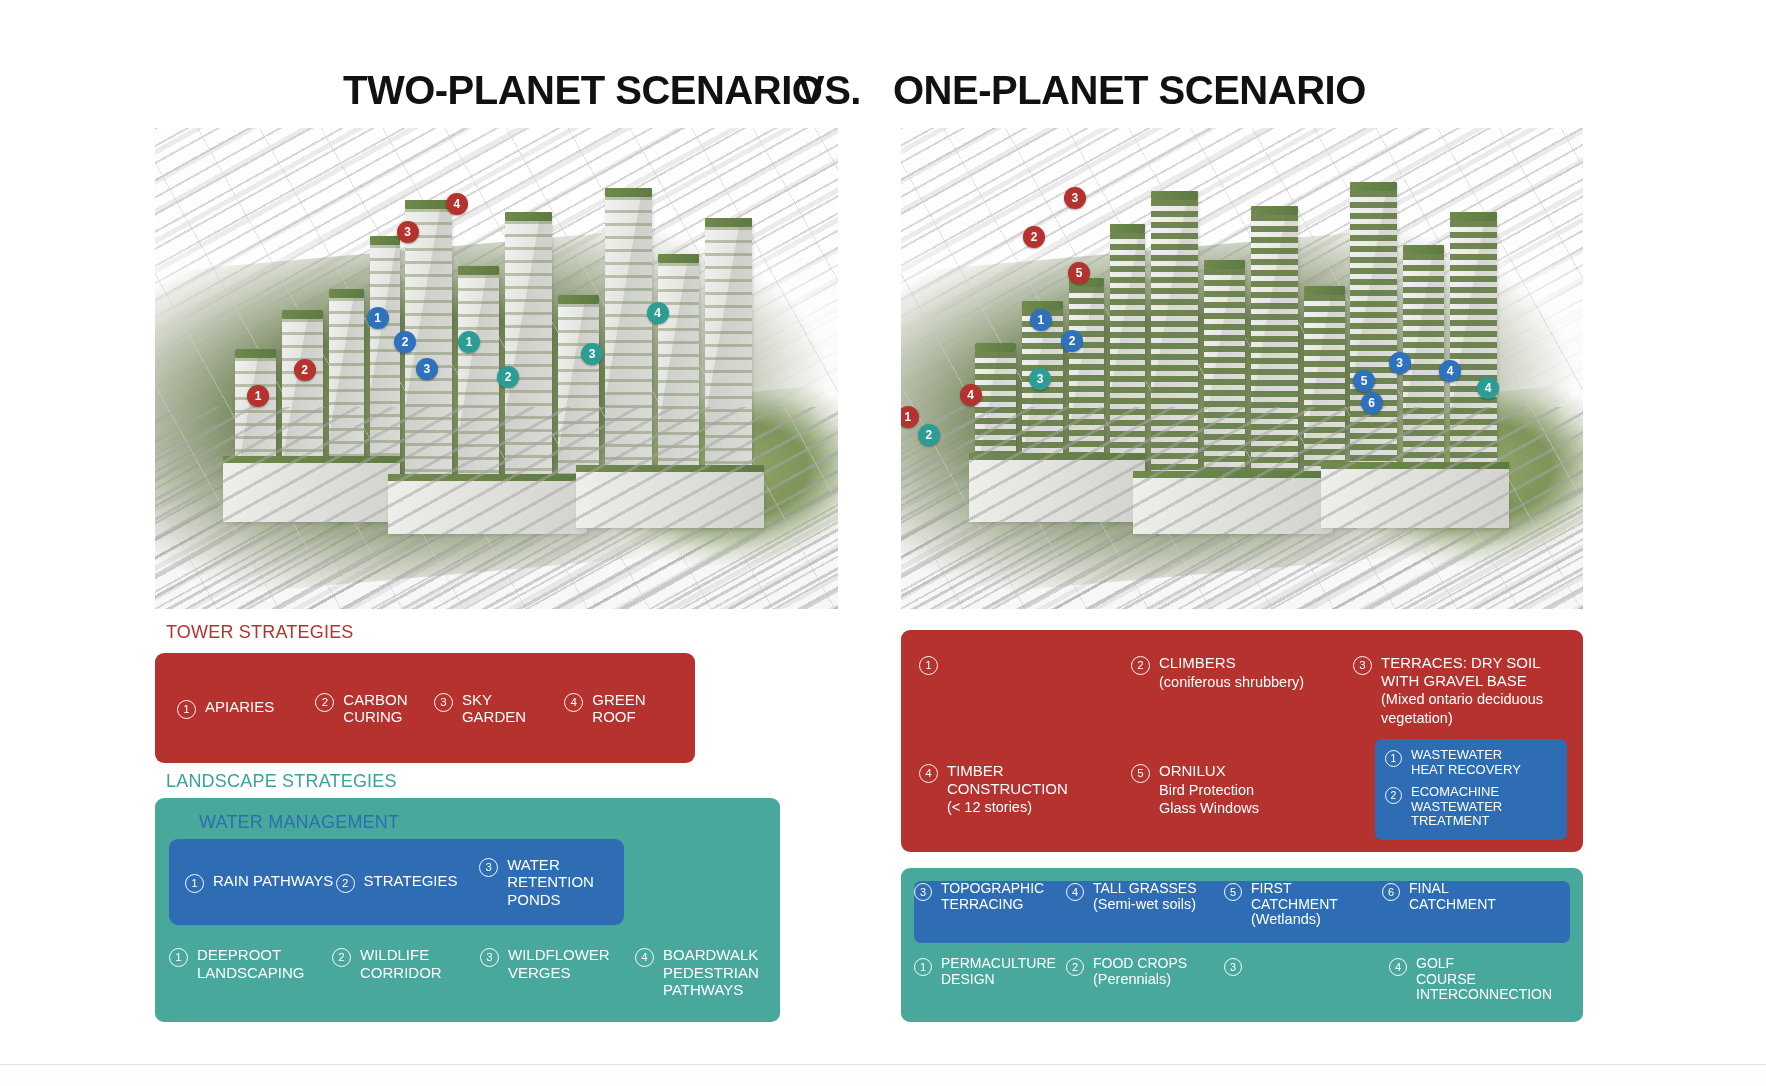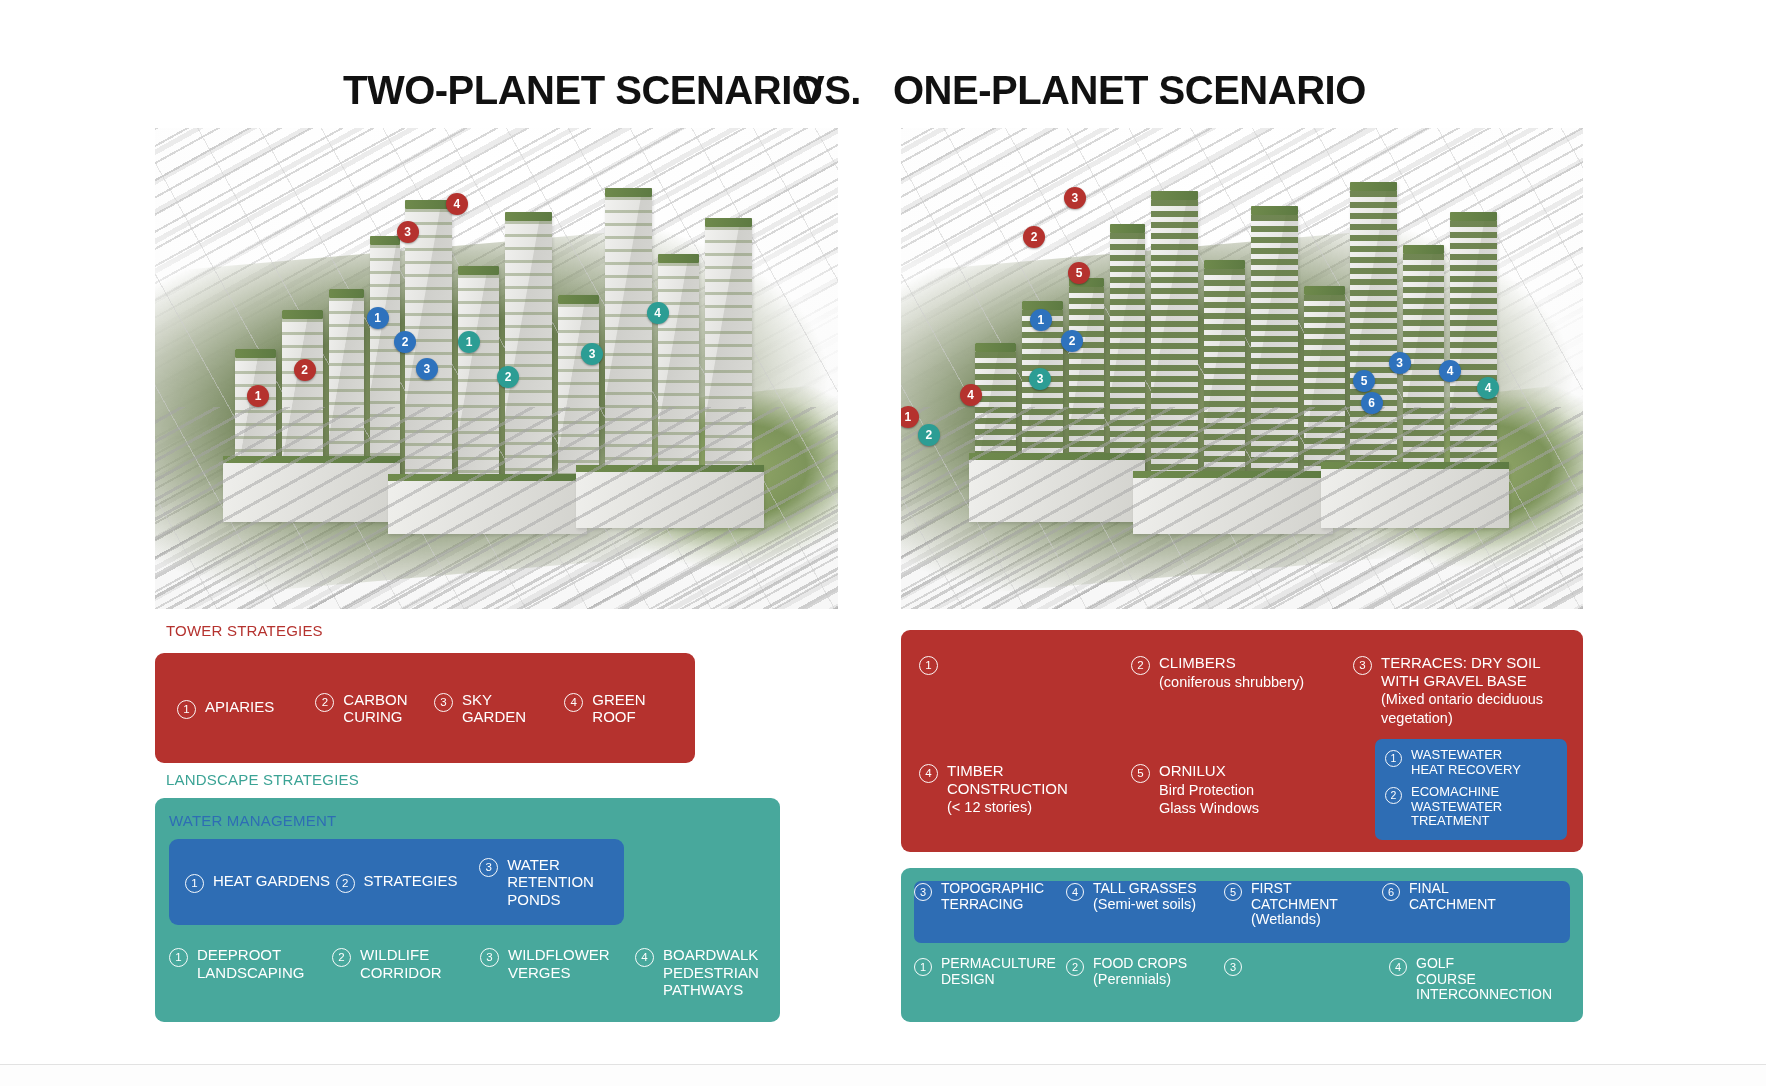--- a/index.html
+++ b/index.html
@@ -117,25 +117,25 @@
     box-shadow:0 1px 2px rgba(0,0,0,0.35);
     font-family:"Liberation Sans", sans-serif;
     cursor:pointer;
   }
   .marker.red  { background:#b5322e; }
   .marker.blue { background:#2e72bd; }
   .marker.teal { background:#2c9d94; }
 
   
   .cat-label{
-    font-size:15px; letter-spacing:0.2px;
+    font-size:18px; letter-spacing:0.2px;
   }
   .cat-label.red { color:#b5322e; }
   .cat-label.teal{ color:#3ba395; }
-  .cat-label.blue{ color:#2e6db4; }
+  .cat-label.blue{ color:#2e6db4;margin-left:30px; }
 
   .panel{ position:absolute; border-radius:9px; }
   .panel.red  { background:#b5322e; }
   .panel.teal { background:#48a89c; }
 
   .items{ display:flex; }
   .item{ display:flex; align-items:flex-start; gap:9px; }
   .num{
     flex:0 0 auto; width:19px; height:19px; border-radius:50%;
     border:1.4px solid rgba(255,255,255,0.95);
@@ -322,21 +322,21 @@
   </div>
 
   <div class="cat-label teal" id="landscape-label-left">LANDSCAPE STRATEGIES</div>
 
   <div class="panel teal" id="landscape-panel-left">
     <div class="cat-label blue" id="water-label-left">WATER MANAGEMENT</div>
     <div id="water-panel-left">
       <div class="items" id="wpl-items">
           <div class="item i0">
             <span class="num">1</span>
-            <span class="txt">HEAT GARDENS</span>
+            <span class="txt">RAIN PATHWAYS</span>
           </div>
           <div class="item i1">
             <span class="num">2</span>
             <span class="txt">STRATEGIES</span>
           </div>
           <div class="item i2">
             <span class="num">3</span>
             <span class="txt">WATER<br>RETENTION<br>PONDS</span>
           </div>
         </div>

